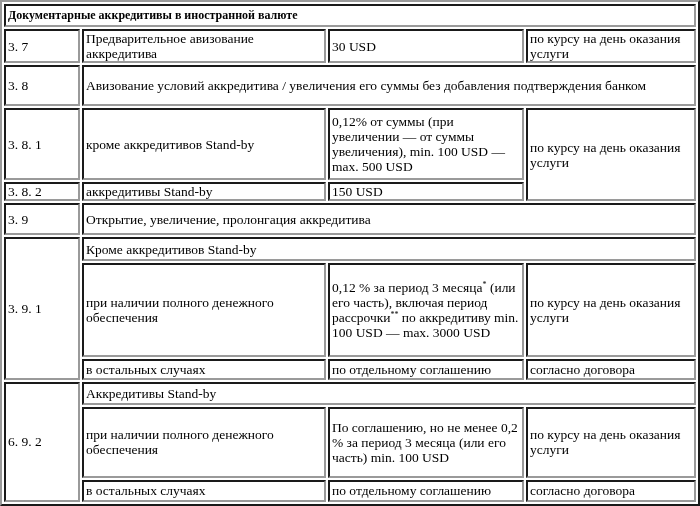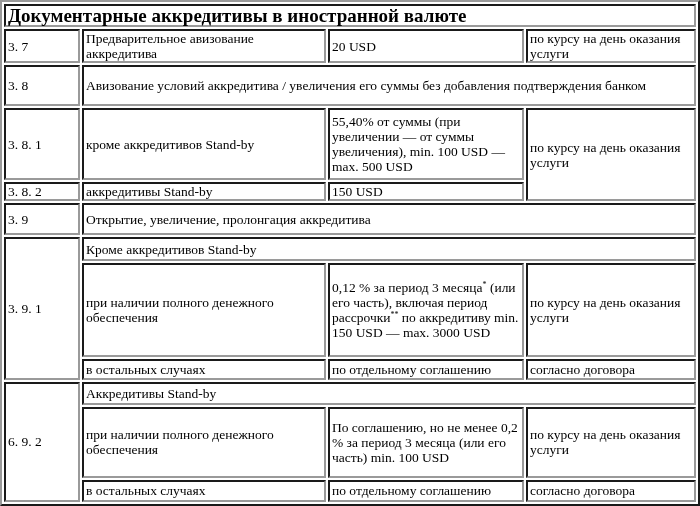--- a/index.html
+++ b/index.html
@@ -19,21 +19,21 @@
     color: #000;
   }
   table.tariff td {
     border: 2px solid;
     border-color: #1a1a1a #9a9a9a #9a9a9a #1a1a1a;
     padding: 0 2px;
     vertical-align: middle;
     text-align: left;
   }
   td.j { text-align: justify; text-align-last: left; }
-  td.title { font-weight: bold; font-size: 19px; }
+  td.title { font-weight: bold; font-size: 12px; }
   sup { font-size: 8px; line-height: 0; vertical-align: super; }
   col.c1 { width: 76px; }
   col.c2 { width: 244px; }
   col.c3 { width: 196px; }
   col.c4 { width: auto; }
 </style>
 </head>
 <body>
 
 <table class="tariff">
@@ -45,54 +45,54 @@
   </colgroup>
 
   <tbody>
       <tr style="height:23px">
     <td colspan="4" class="title">Документарные аккредитивы в иностранной валюте</td>
   </tr>
 
   <tr style="height:28px">
     <td>3. 7</td>
     <td class="j">Предварительное авизование аккредитива</td>
-    <td>20 USD</td>
+    <td>30 USD</td>
     <td class="j">по курсу на день оказания услуги</td>
   </tr>
 
   <tr style="height:41px">
     <td>3. 8</td>
     <td colspan="3" class="j">Авизование условий аккредитива / увеличения его суммы без добавления подтверждения банком</td>
   </tr>
 
   <tr style="height:72px">
     <td>3. 8. 1</td>
     <td>кроме аккредитивов Stand-by</td>
-    <td class="j">55,40% от суммы (при увеличении — от суммы увеличения), min.  100 USD — max.  500 USD</td>
+    <td class="j">0,12% от суммы (при увеличении — от суммы увеличения), min.  100 USD — max.  500 USD</td>
     <td rowspan="2" class="j">по курсу на день оказания услуги</td>
   </tr>
 
   <tr style="height:14px">
     <td>3. 8. 2</td>
     <td>аккредитивы Stand-by</td>
     <td>150 USD</td>
   </tr>
 
   <tr style="height:32px">
     <td>3. 9</td>
     <td colspan="3">Открытие, увеличение, пролонгация аккредитива</td>
   </tr>
 
   <tr style="height:24px">
     <td rowspan="3">3. 9. 1</td>
     <td colspan="3">Кроме аккредитивов Stand-by</td>
   </tr>
   <tr style="height:93px">
     <td class="j">при наличии полного денежного обеспечения</td>
-    <td class="j"><span>0,12 % за период 3 месяца</span><sup>*</sup><span> (или его часть), включая период рассрочки</span><sup>**</sup><span> по аккредитиву min.  150 USD — max.  3000 USD</span></td>
+    <td class="j"><span>0,12 % за период 3 месяца</span><sup>*</sup><span> (или его часть), включая период рассрочки</span><sup>**</sup><span> по аккредитиву min.  100 USD — max.  3000 USD</span></td>
     <td class="j">по курсу на день оказания услуги</td>
   </tr>
   <tr style="height:21px">
     <td>в остальных случаях</td>
     <td>по отдельному соглашению</td>
     <td>согласно договора</td>
   </tr>
 
   <tr style="height:23px">
     <td rowspan="3">6. 9. 2</td>

